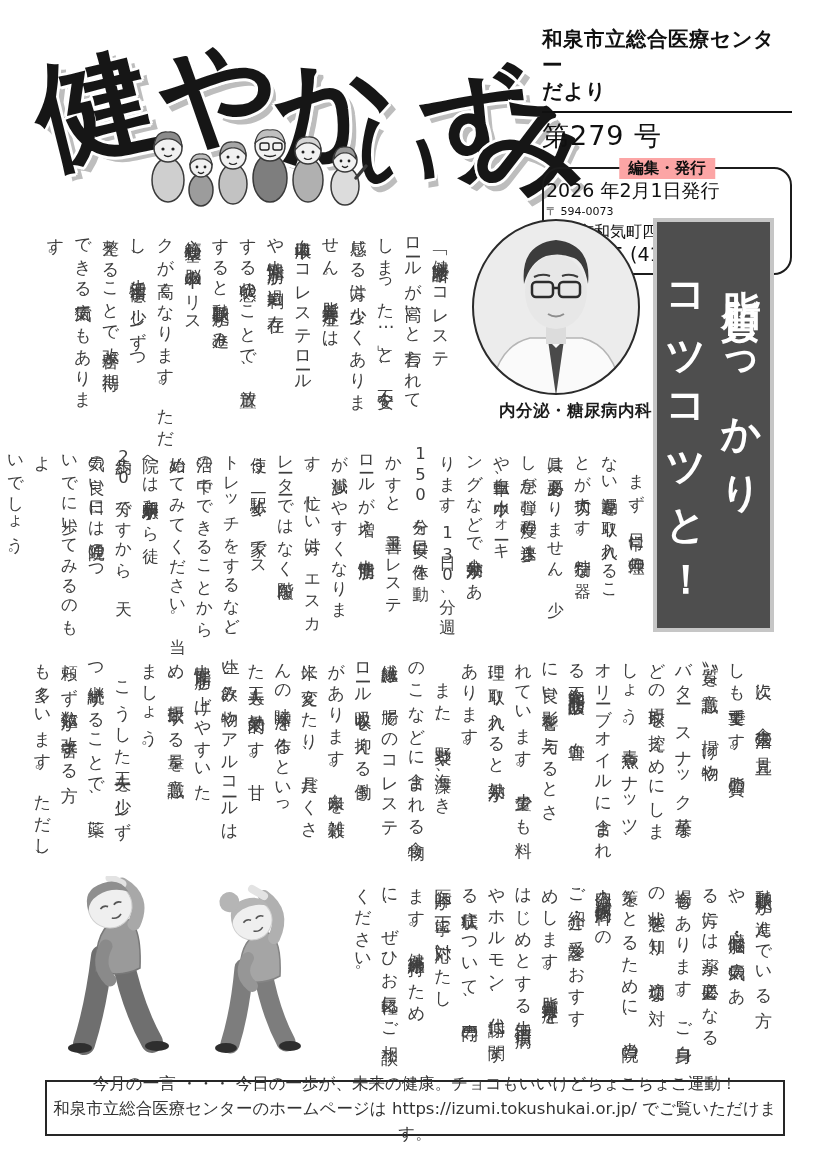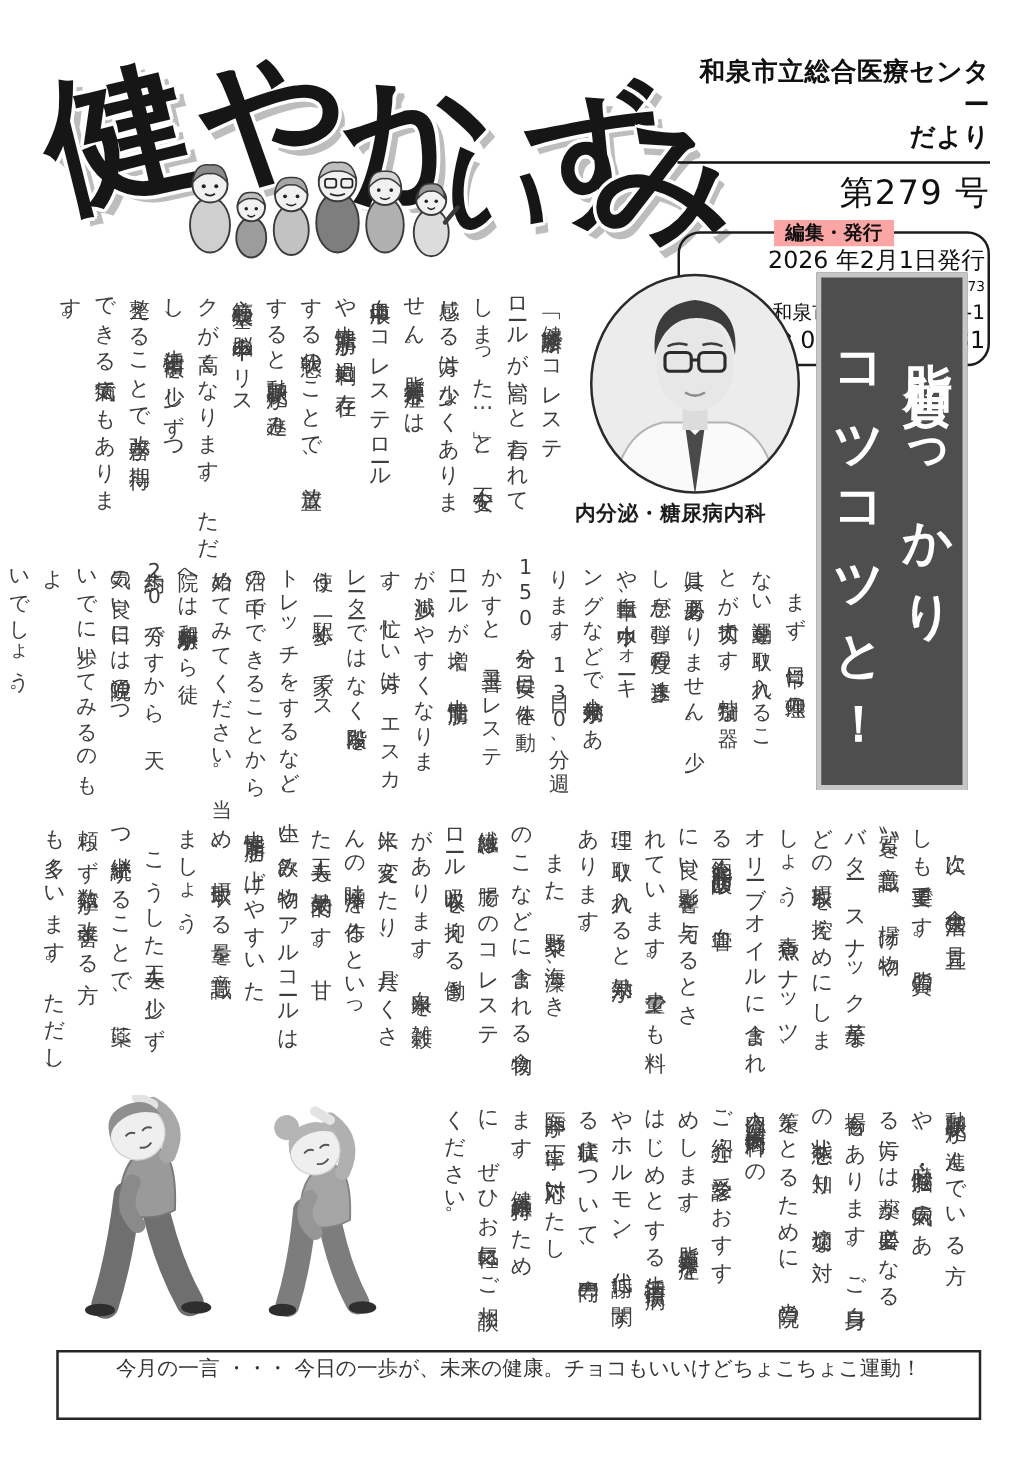--- a/index.html
+++ b/index.html
@@ -16,21 +16,21 @@
                  6px 7px 0 #bdbdbd; }
   .logo .ch0 { left:8px;   top:14px; font-size:118px; transform:rotate(-14deg); }
   .logo .ch1 { left:132px; top:2px;  font-size:114px; transform:rotate(5deg); }
   .logo .ch2 { left:246px; top:14px; font-size:114px; transform:rotate(-10deg); }
   .logo .ch3 { left:326px; top:78px; font-size:88px;  transform:rotate(14deg); }
   .logo .ch4 { left:392px; top:32px; font-size:110px; transform:rotate(-7deg); }
   .logo .ch5 { left:452px; top:56px; font-size:110px; transform:rotate(14deg); }
   .family { position:absolute; left:138px; top:116px; width:256px; height:96px; }
 
   
-  .masthead { position:absolute; left:542px; top:44px; width:250px; text-align:right; color:#101010; }
+  .masthead { position:absolute; left:542px; top:26px; width:250px; text-align:left; color:#101010; }
   .org-name { font-family:"DejaVu Serif","Liberation Serif",serif; font-weight:bold;
               font-size:20.5px; line-height:26px; letter-spacing:0.5px; }
   .mast-rule { border:none; border-top:2.5px solid #101010; margin:7px 0 5px; }
   .issue-no { font-size:27px; font-weight:normal; letter-spacing:1px; }
   .pub-box { position:relative; border:2.5px solid #1c1c1c; border-radius:18px;
              margin-top:13px; padding:9px 2px 7px; }
   .pub-legend { position:absolute; top:-11px; left:50%; transform:translateX(-50%);
                 background:#fca5a5; padding:0 9px; font-size:15.5px; font-weight:bold; white-space:nowrap; }
   .pub-date  { font-size:19px; line-height:24px; }
   .pub-postal{ font-size:11px; line-height:19px; }
@@ -47,35 +47,35 @@
   .band4 { top:876px; right:49px;  height:222px; font-size:17px; letter-spacing:2.5px; line-height:26.7px; }
 
   
   .title-banner { position:absolute; left:653px; top:218px; width:121px; height:414px;
                   background:#4e4e4e; border:4px solid #c6c6c6; display:flex; justify-content:center; }
   .vtitle { writing-mode:vertical-rl; text-orientation:upright; white-space:pre-line;
             color:#ffffff; font-weight:bold; font-size:40px; line-height:55px;
             letter-spacing:10px; margin-top:36px; }
 
   
-  .photo-block { position:absolute; left:460px; top:218px; width:192px; text-align:left; }
+  .photo-block { position:absolute; left:460px; top:218px; width:192px; text-align:right; }
   .photo-oval { display:block; margin:0 auto; }
   .doc-dept { margin-top:4px; font-family:"DejaVu Serif","Liberation Serif",serif;
               font-weight:bold; font-size:16.5px; color:#1b1b1b; letter-spacing:0.5px; }
   .doc-name { font-family:"DejaVu Serif","Liberation Serif",serif; font-size:24px;
               color:#1b1b1b; letter-spacing:1px; line-height:26px; }
   .doc-name .hono { font-size:16px; }
 
   
   .exercise { position:absolute; left:36px; top:876px; width:306px; height:202px; }
 
   
   .footer-box { position:absolute; left:45px; top:1080px; width:740px; height:56px;
                 border:2px solid #262626; display:flex; flex-direction:column;
-                justify-content:flex-start; text-align:center; color:#333; }
+                justify-content:center; text-align:center; color:#333; }
   .footer-box p { font-size:16.5px; line-height:25px; }
 </style>
 </head>
 <body>
 
 <div class="page">
 
   <div class="logo">
       <span class="ch ch0">健</span>
       <span class="ch ch1">や</span>
@@ -305,15 +305,16 @@
         <circle cx="200" cy="20" r="10" fill="#b5b5b5"></circle>
         <path d="M207 44 Q211 41 215 44" stroke="#555" stroke-width="1.5" fill="none"></path>
         <path d="M220 44 Q224 41 228 44" stroke="#555" stroke-width="1.5" fill="none"></path>
         <path d="M214 55 Q219 58 224 54" stroke="#555" stroke-width="1.5" fill="none"></path>
       </g>
     </g>
   </svg>
 
   <div class="footer-box">
     <p>今月の一言 ・・・ 今日の一歩が、未来の健康。チョコもいいけどちょこちょこ運動！</p>
+    <p>和泉市立総合医療センターのホームページは https://izumi.tokushukai.or.jp/ でご覧いただけます。</p>
   </div>
 
 </div>
 
 </body></html>

